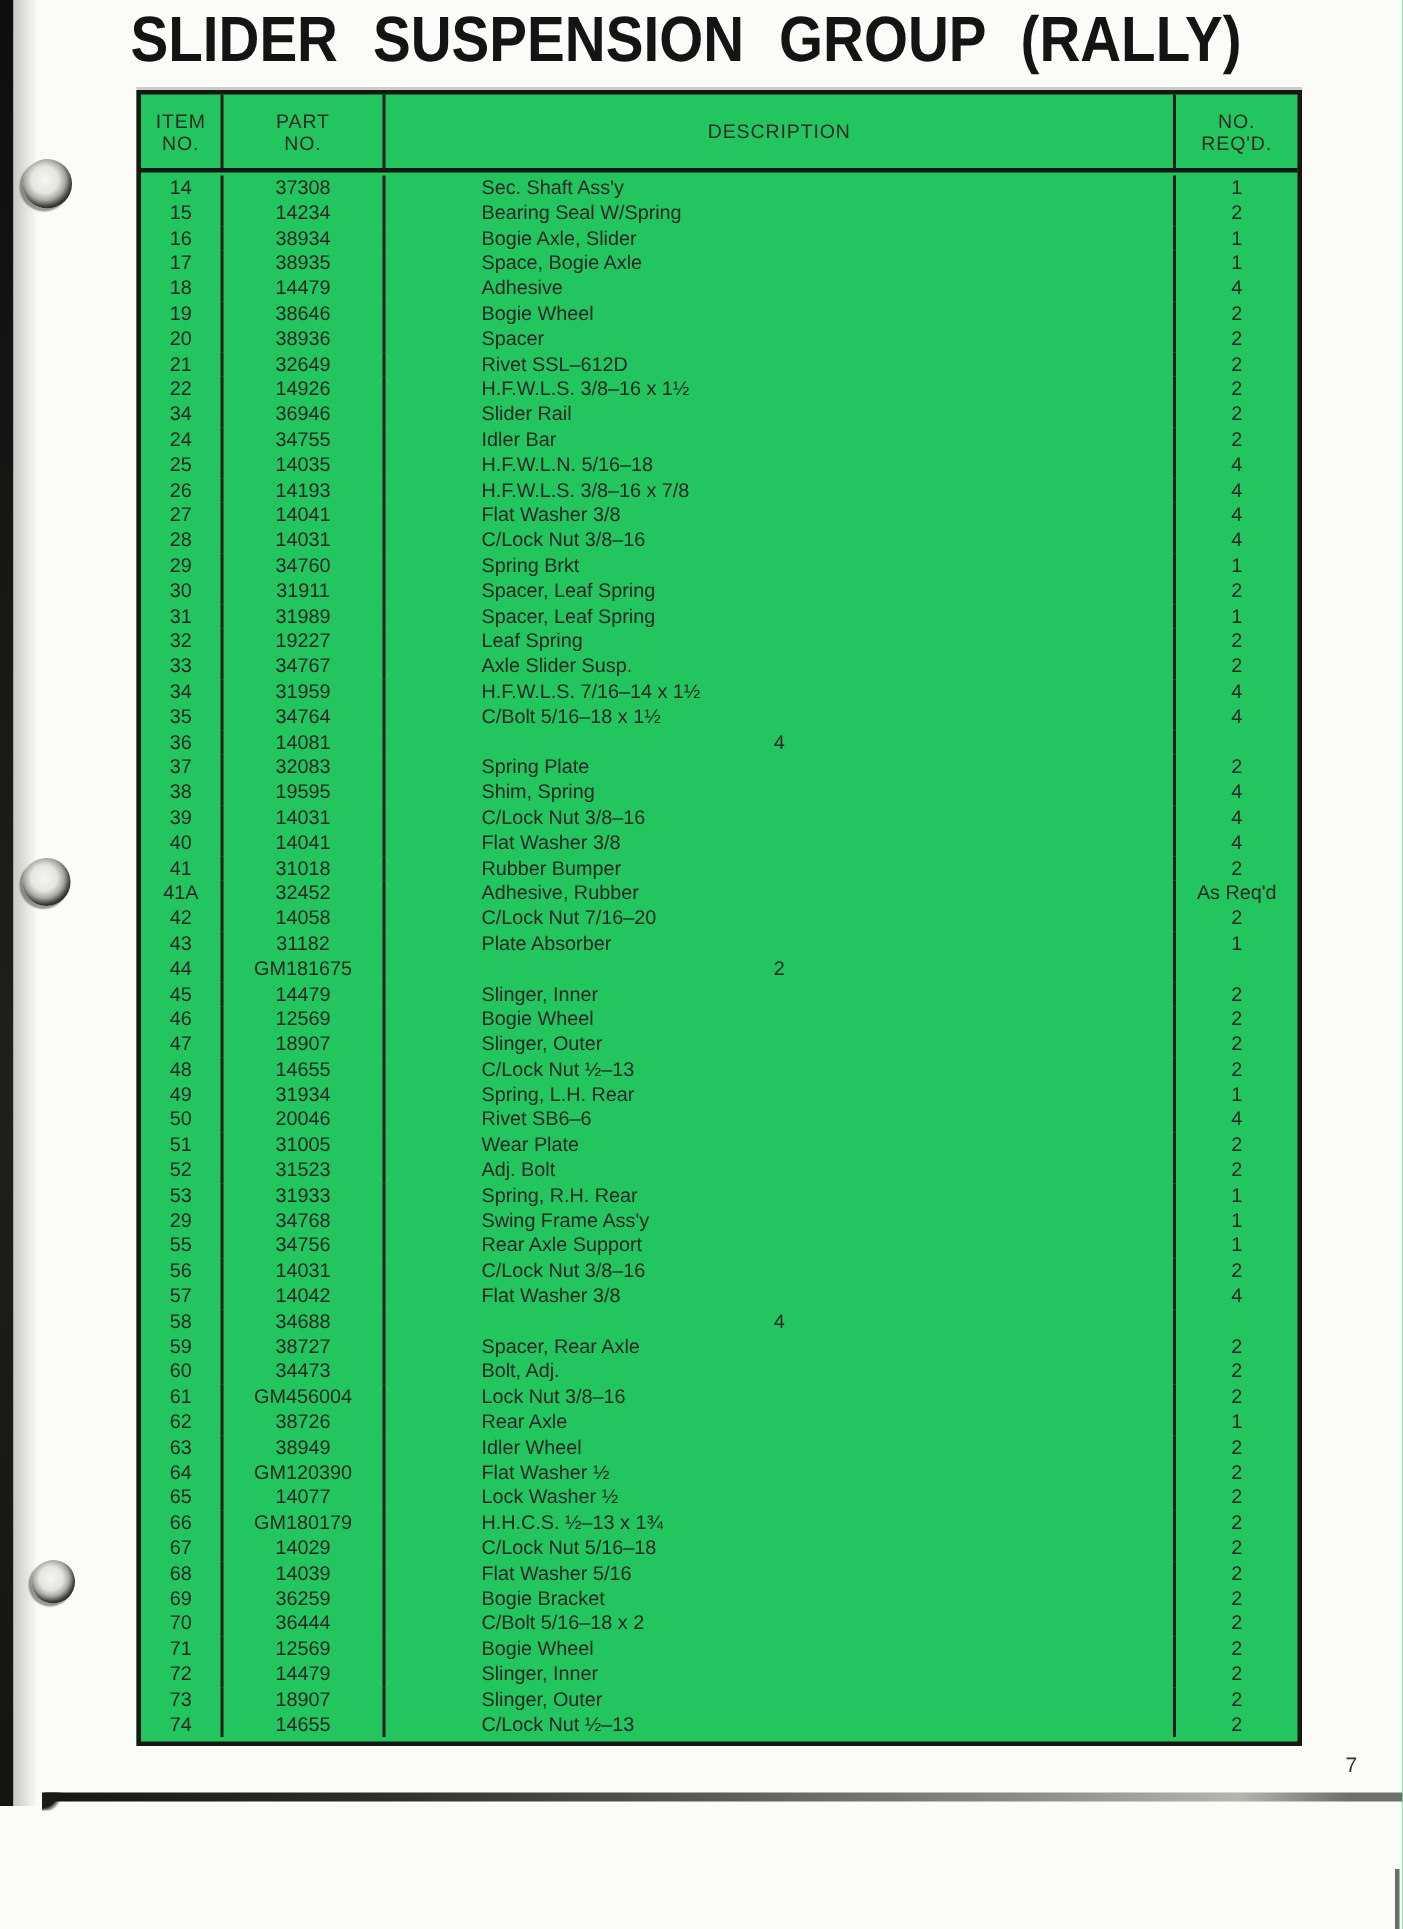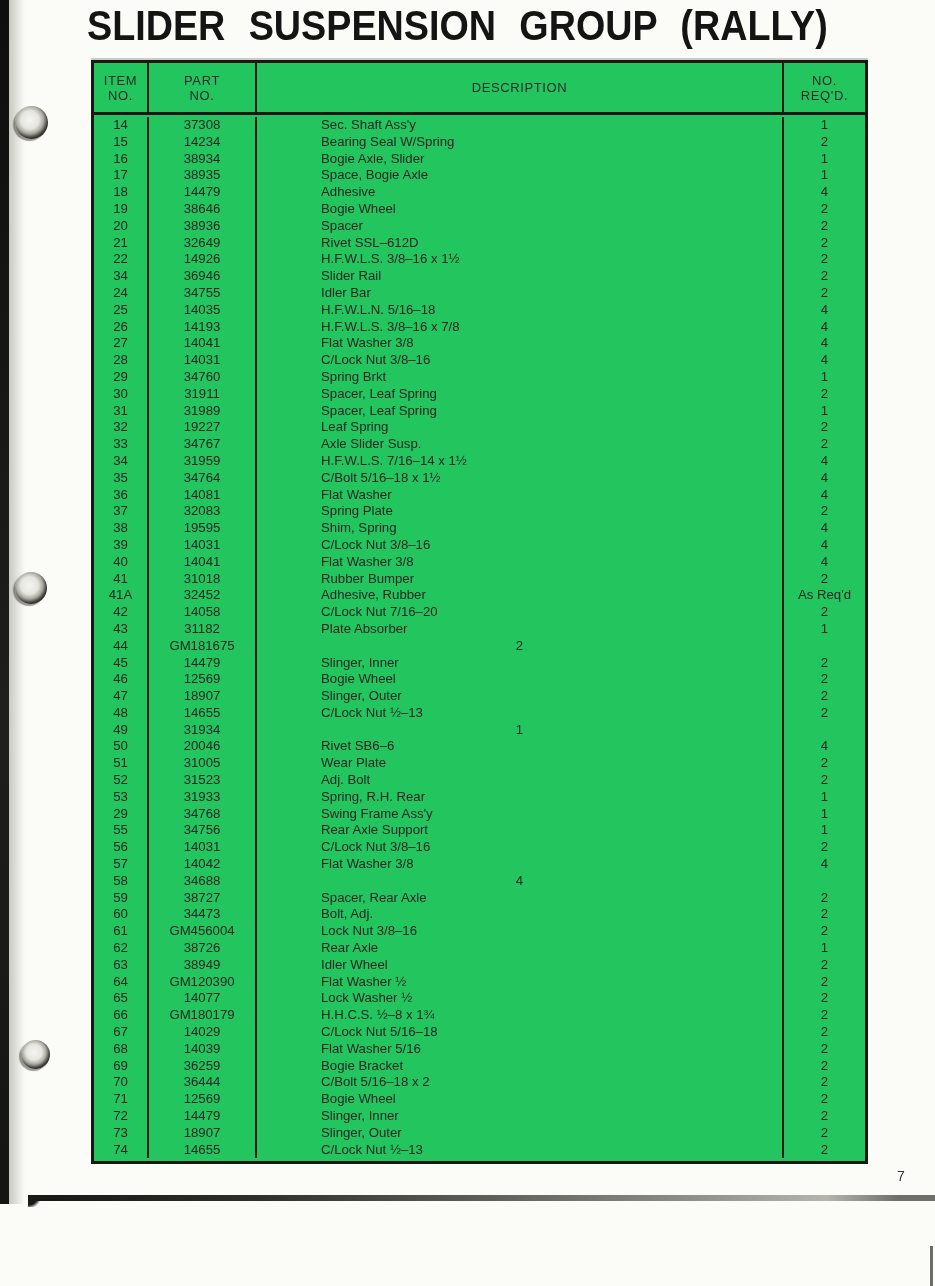--- a/index.html
+++ b/index.html
@@ -286,21 +286,20 @@
   <div class="tr">
     <div class="td td-item">35</div>
     <div class="td td-part">34764</div>
     <div class="td td-desc">C/Bolt 5/16–18 x 1½</div>
     <div class="td td-qty">4</div>
   </div>
 
   <div class="tr">
     <div class="td td-item">36</div>
     <div class="td td-part">14081</div>
-    <div class="td td-desc">Flat Washer</div>
     <div class="td td-qty">4</div>
   </div>
 
   <div class="tr">
     <div class="td td-item">37</div>
     <div class="td td-part">32083</div>
     <div class="td td-desc">Spring Plate</div>
     <div class="td td-qty">2</div>
   </div>
 
@@ -383,20 +382,21 @@
   <div class="tr">
     <div class="td td-item">48</div>
     <div class="td td-part">14655</div>
     <div class="td td-desc">C/Lock Nut ½–13</div>
     <div class="td td-qty">2</div>
   </div>
 
   <div class="tr">
     <div class="td td-item">49</div>
     <div class="td td-part">31934</div>
+    <div class="td td-desc">Spring, L.H. Rear</div>
     <div class="td td-qty">1</div>
   </div>
 
   <div class="tr">
     <div class="td td-item">50</div>
     <div class="td td-part">20046</div>
     <div class="td td-desc">Rivet SB6–6</div>
     <div class="td td-qty">4</div>
   </div>
 
@@ -500,21 +500,21 @@
   <div class="tr">
     <div class="td td-item">65</div>
     <div class="td td-part">14077</div>
     <div class="td td-desc">Lock Washer ½</div>
     <div class="td td-qty">2</div>
   </div>
 
   <div class="tr">
     <div class="td td-item">66</div>
     <div class="td td-part">GM180179</div>
-    <div class="td td-desc">H.H.C.S. ½–8 x 1¾</div>
+    <div class="td td-desc">H.H.C.S. ½–13 x 1¾</div>
     <div class="td td-qty">2</div>
   </div>
 
   <div class="tr">
     <div class="td td-item">67</div>
     <div class="td td-part">14029</div>
     <div class="td td-desc">C/Lock Nut 5/16–18</div>
     <div class="td td-qty">2</div>
   </div>
 

